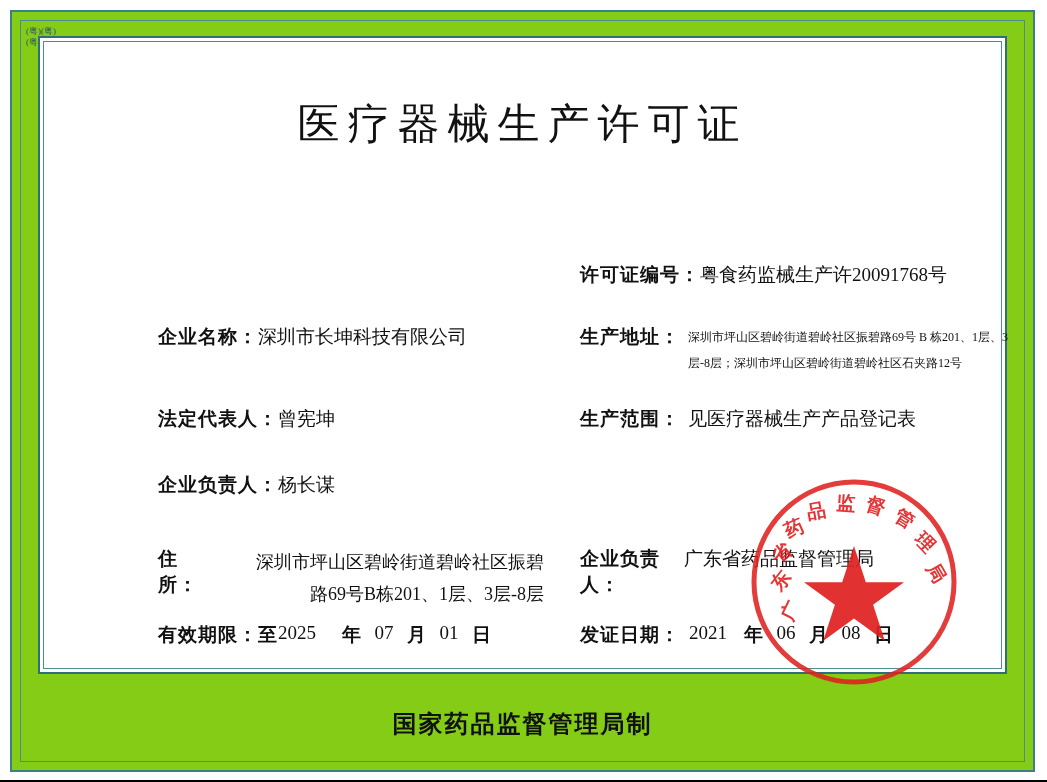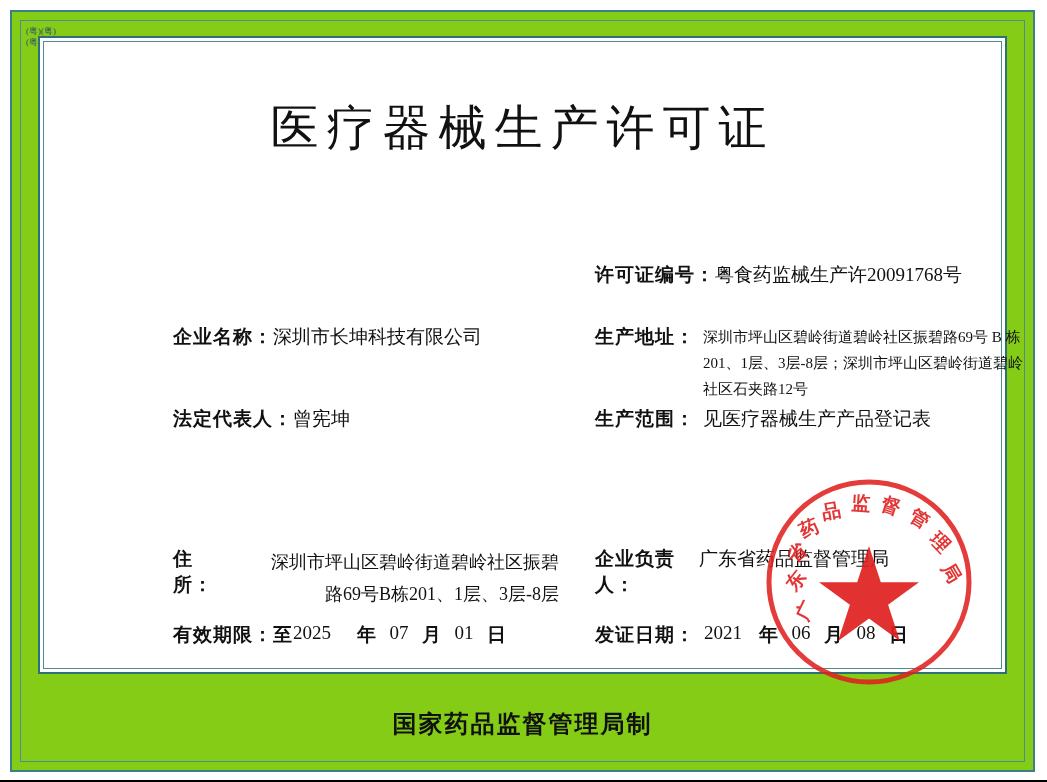--- a/index.html
+++ b/index.html
@@ -77,33 +77,32 @@
   }
   .corner-marks div {
     white-space: nowrap;
   }
   .cert-title {
     position: absolute;
     left: 0;
     right: 0;
     top: 58px;
     text-align: center;
-    font-size: 48px;
+    font-size: 42px;
     letter-spacing: 8px;
     color: #111111;
     font-family: "Liberation Sans", "DejaVu Sans", sans-serif;
     font-weight: normal;
   }
   .content {
     position: absolute;
     left: 0;
     right: 0;
     top: 190px;
     bottom: 0;
-    margin-left: 15px;
   }
   .lic-no {
     position: absolute;
     left: 540px;
     top: 34px;
     font-size: 19px;
     color: #111;
     white-space: nowrap;
   }
   .lic-no .lbl {
@@ -138,21 +137,21 @@
   .f-address .lbl .sp { display: inline-block; width: 38px; }
   .f-address .val { width: 290px; font-size: 18px; line-height: 32px; text-align: right; }
   .f-valid   { left: 118px; top: 394px; white-space: nowrap; }
   .f-valid .num { display: inline-block; min-width: 56px; text-align: left; }
   .f-valid .num2 { display: inline-block; min-width: 30px; text-align: center; }
   .f-valid .unit { font-weight: bold; display: inline-block; padding: 0 8px; }
 
   
   .f-prodaddr { left: 540px; top: 96px; width: 450px; }
   .f-prodaddr .lbl { width: 108px; }
-  .f-prodaddr .val { width: 330px; font-size: 15px; line-height: 26px; }
+  .f-prodaddr .val { width: 330px; font-size: 12px; line-height: 26px; }
   .f-scope   { left: 540px; top: 178px; }
   .f-scope .lbl { width: 108px; }
   .f-issuer  { left: 540px; top: 318px; }
   .f-issuer .lbl { width: 104px; }
   .f-issuedate { left: 540px; top: 394px; white-space: nowrap; }
   .f-issuedate .num { display: inline-block; min-width: 56px; text-align: center; }
   .f-issuedate .num2 { display: inline-block; min-width: 30px; text-align: center; }
   .f-issuedate .unit { font-weight: bold; display: inline-block; padding: 0 8px; }
 
   
@@ -204,20 +203,23 @@
         </div>
 
         <div class="field f-company">
           <span class="lbl">企业名称：</span><span class="val">深圳市长坤科技有限公司</span>
         </div>
 
         <div class="field f-legal">
           <span class="lbl">法定代表人：</span><span class="val">曾宪坤</span>
         </div>
 
+        <div class="field f-manager">
+          <span class="lbl">企业负责人：</span><span class="val">杨长谋</span>
+        </div>
 
         <div class="field f-address">
           <span class="lbl"><span>住</span><span class="sp"></span><span>所：</span></span><span class="val">深圳市坪山区碧岭街道碧岭社区振碧路69号B栋201、1层、3层-8层</span>
         </div>
 
         <div class="field f-valid">
           <span class="lbl">有效期限：</span><span class="lbl">至</span><span class="val num">2025</span><span class="unit">年</span><span class="val num2">07</span><span class="unit">月</span><span class="val num2">01</span><span class="unit">日</span>
         </div>
 
         <div class="field f-prodaddr">

